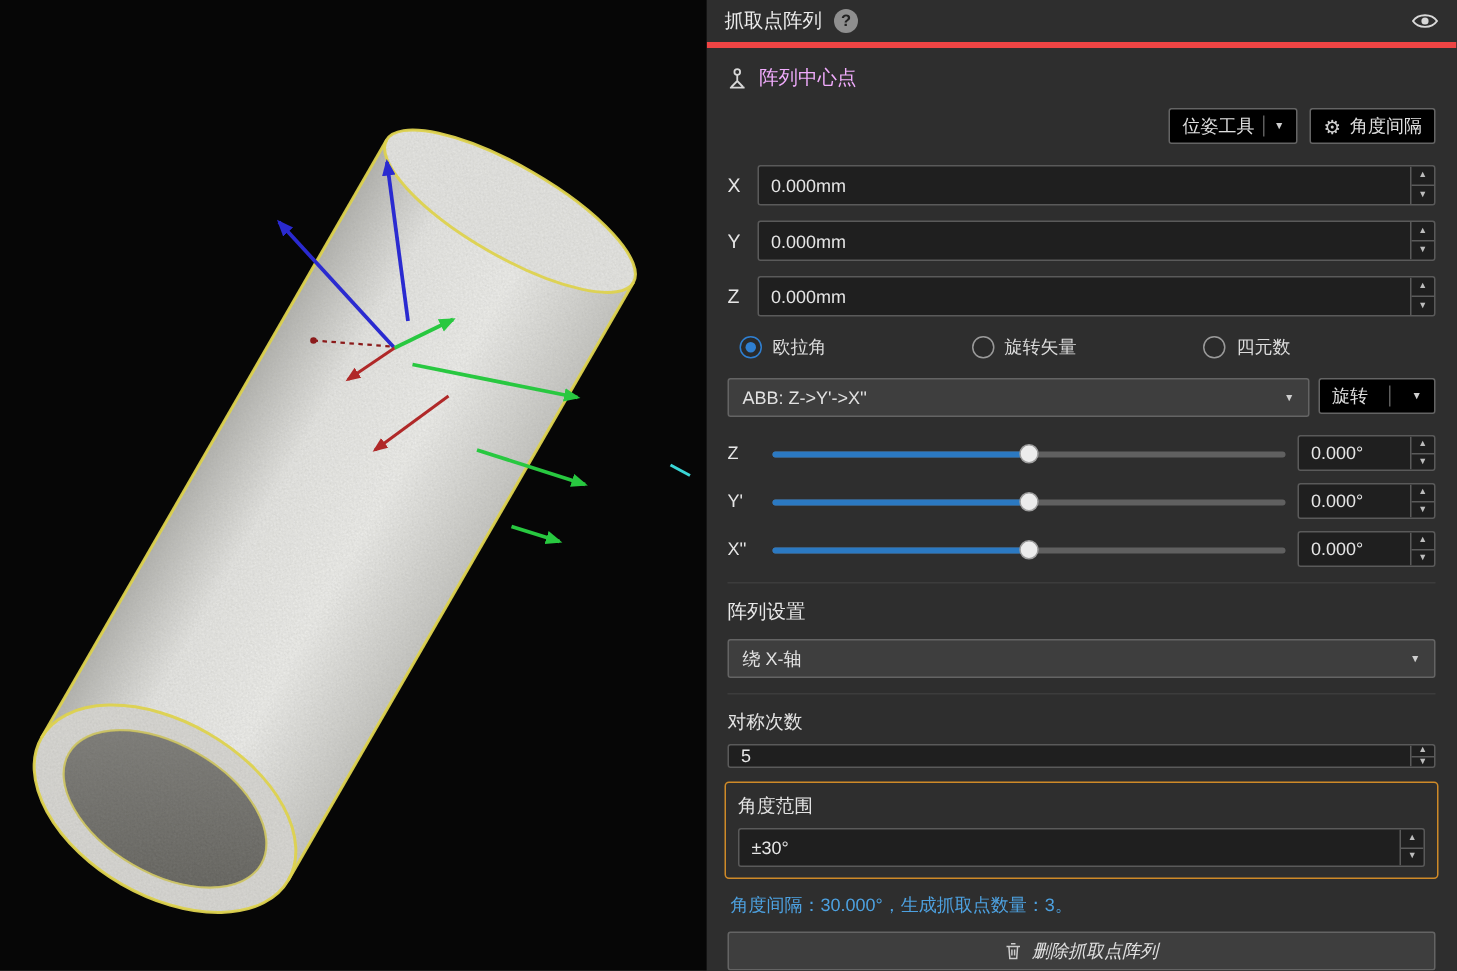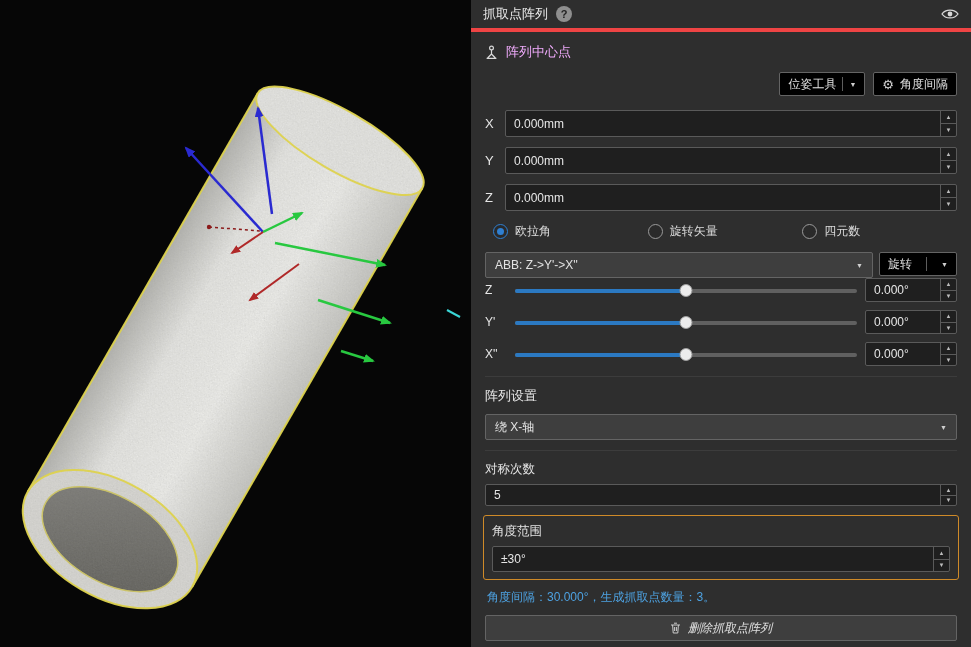--- a/index.html
+++ b/index.html
@@ -38,21 +38,21 @@
   .spin { display:flex; flex-direction:column; width:16px; align-self:stretch; border-left:1px solid #5a5a5a; }
   .spin span { flex:1; display:flex; align-items:center; justify-content:center; font-size:6px; color:#bdbdbd; cursor:pointer; }
   .spin span:first-child { border-bottom:1px solid #5a5a5a; }
 
   .radio-row { display:flex; align-items:center; margin:2px 0 12px; padding-left:8px; }
   .radio-item { flex:1; display:flex; align-items:center; gap:7px; font-size:12px; cursor:pointer; }
   .radio { width:15px; height:15px; border-radius:50%; border:1px solid #9a9a9a; background:#2a2a2a; position:relative; flex:0 0 15px; }
   .radio-item.on .radio { border-color:#2f7fd1; }
   .radio-item.on .radio::after { content:""; position:absolute; inset:3px; border-radius:50%; background:#2f7fd1; }
 
-  .conv-row { display:flex; gap:6px; }
+  .conv-row { display:flex; gap:6px; margin-bottom:12px; }
   .select { background:#3e3e3e; border:1px solid #646464; border-radius:2px; height:26px; display:flex; align-items:center;
     padding:0 9px; font-size:12px; color:#e2e2e2; cursor:pointer; }
   .select .caret { margin-left:auto; }
   .conv-select { flex:1; }
   .rotate-btn { width:78px; justify-content:space-between; }
 
   .slider-row { display:flex; align-items:center; gap:8px; margin-bottom:8px; }
   .slider-label { width:22px; font-size:12px; color:#e6e6e6; }
   .slider { flex:1; position:relative; height:17px; cursor:pointer; }
   .track { position:absolute; left:0; right:0; top:7px; height:4px; background:#606060; border-radius:2px; }

